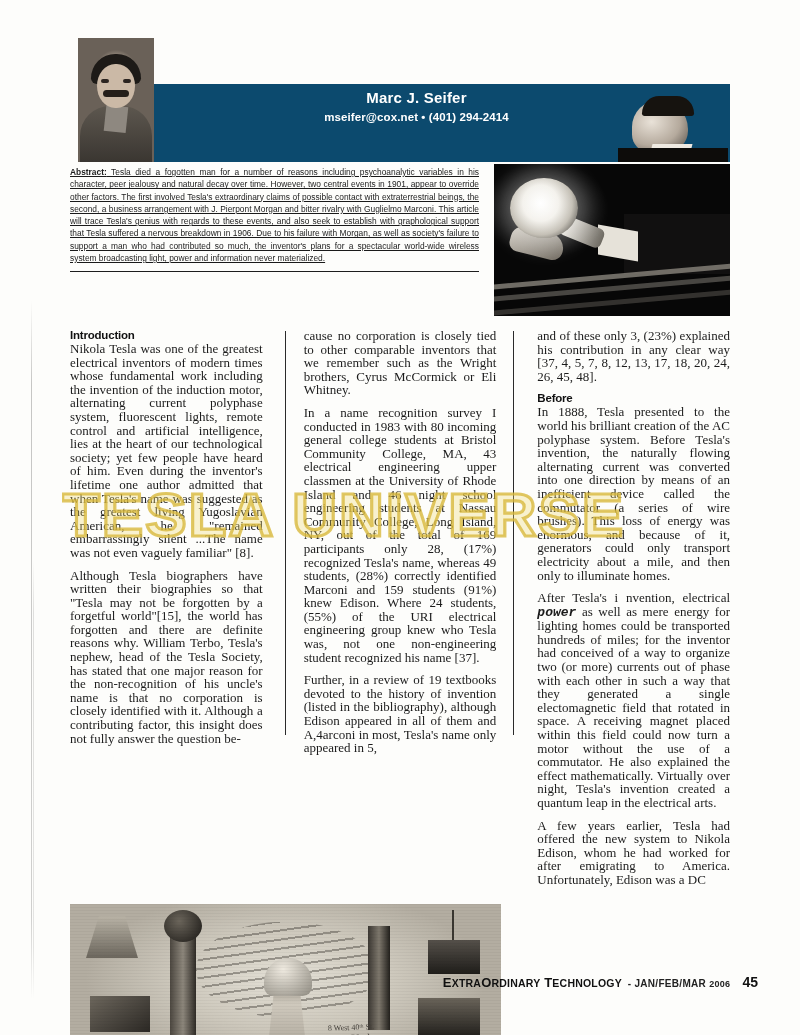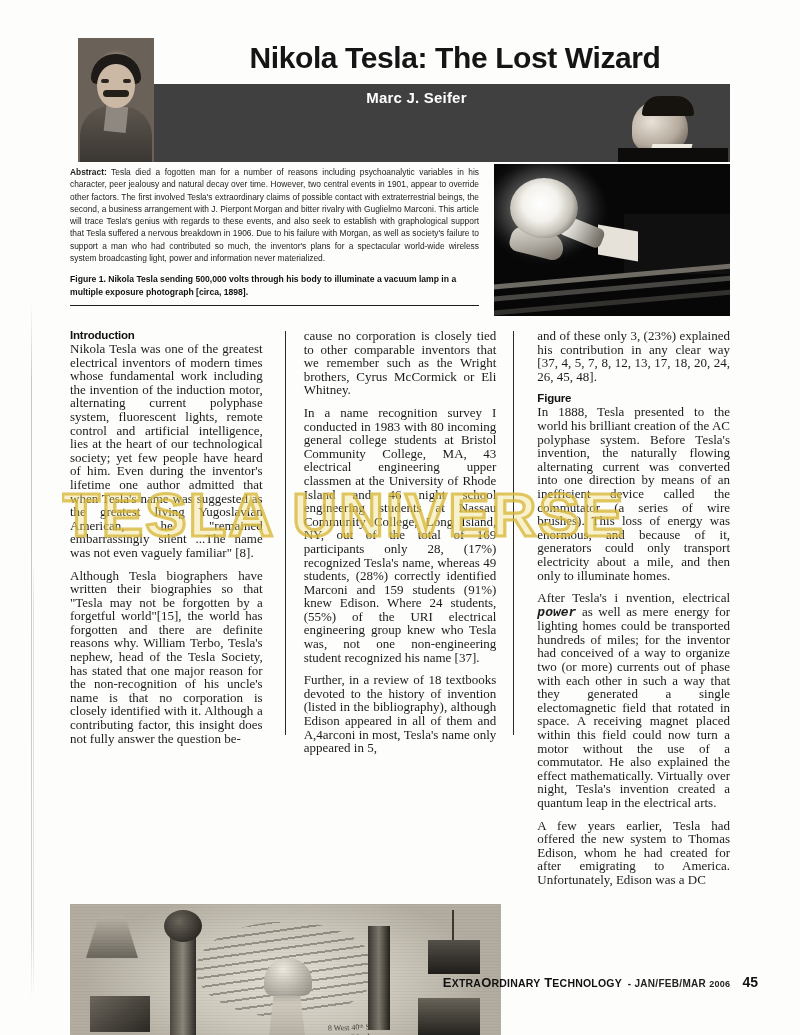--- a/index.html
+++ b/index.html
@@ -63,21 +63,21 @@
     letter-spacing: -0.4px;
     color: #151515;
     white-space: nowrap;
   }
   .byline-band {
     position: absolute;
     left: 33px;
     top: 46px;
     width: 627px;
     height: 78px;
-    background: #404040;
+    background: #0c4a6e;
     color: #ffffff;
     overflow: hidden;
   }
   .byline-inner {
     position: absolute;
     left: 0; right: 0;
     top: 5px;
     text-align: center;
     font-family: "Liberation Sans", sans-serif;
   }
@@ -170,20 +170,21 @@
   .tesla-profile .tp-shoulder {
     position: absolute; left: 20px; top: 54px; width: 110px; height: 20px;
     background: #0d0c0a;
   }
 
   
   .abstract-wrap {
     position: relative;
     margin-top: 4px;
     min-height: 154px;
+    text-decoration: underline;
   }
   .abstract-box {
     width: 409px;
     font-family: "Liberation Sans", sans-serif;
     font-size: 8.4px;
     line-height: 12.3px;
     text-align: justify;
     color: #1c1c1c;
   }
   .abstract-box b { font-weight: bold; }
@@ -465,27 +466,25 @@
 
 <div class="page">
 
   <div class="scan-line"></div>
   <div class="scan-line b"></div>
 
   <div class="content">
 
     <div class="masthead">
 
-      <div class="title-row">
-        <div class="article-title">Nikola Tesla: The Lost Wizard</div>
-      </div>
 
       <div class="byline-band">
         <div class="byline-inner">
           <div class="author-name">Marc J. Seifer</div>
+          <div class="author-contact">mseifer@cox.net   •   (401) 294-2414</div>
         </div>
 
         <div class="tesla-profile">
           <div class="tp-head"></div>
           <div class="tp-hair"></div>
           <div class="tp-collar"></div>
           <div class="tp-shoulder"></div>
         </div>
       </div>
 
@@ -511,48 +510,47 @@
         <div class="hand"></div>
         <div class="lamp-neck"></div>
         <div class="lamp"></div>
         <div class="glow"></div>
       </div>
 
       <div class="abstract-box">
         <b>Abstract:</b><span> Tesla died a fogotten man for a number of reasons including psychoanalytic variables in his character, peer jealousy and natural decay over time. However, two central events in 1901, appear to override other factors. The first involved Tesla's extraordinary claims of possible contact with extraterrestrial beings, the second, a business arrangement with J. Pierpont Morgan and bitter rivalry with Guglielmo Marconi. This article will trace Tesla's genius with regards to these events, and also seek to establish with graphological support that Tesla suffered a nervous breakdown in 1906. Due to his failure with Morgan, as well as society's failure to support a man who had contributed so much, the inventor's plans for a spectacular world-wide wireless system broadcasting light, power and information never materialized.</span>
       </div>
 
-      <div class="fig1-caption">Figure 1. Nikola Tesla sending 500,000 volts through his body to illuminate a vacuum lamp in a multiple exposure photograph [circa, 1898].</div>
 
       <hr class="rule">
     </div>
 
     <div class="columns">
 
       <div class="col-sep s1"></div>
       <div class="col-sep s2"></div>
 
       <div class="col">
         <div class="sec-head">Introduction</div>
         <p class="body">Nikola Tesla was one of  the greatest electrical inventors of modern times whose fundamental work  including the invention of the induction motor, alternating current polyphase system, fluorescent lights, remote control and artificial intelligence, lies at the heart of our technological society; yet few people have heard of him. Even during the inventor's lifetime one author admitted that when Tesla's name was suggested as the greatest living Yugoslavian American, he "remained embarrassingly silent ...The name was not even vaguely familiar" [8].</p>
         <p class="body">Although Tesla biographers have written their biographies so that "Tesla may not be forgotten by a forgetful world"[15], the world has forgotten and there are definite reasons why. William Terbo, Tesla's nephew, head of the Tesla Society, has stated that one major reason for the non-recognition of his uncle's name is that no corporation is closely identified with it. Although a contributing factor, this insight does not fully answer the question be-</p>
       </div>
 
       <div class="col">
         <p class="body">cause no corporation is closely tied to other comparable inventors that we remember such as the Wright brothers, Cyrus McCormick or Eli Whitney.</p>
         <p class="body">In a name recognition survey I conducted in 1983 with 80 incoming general college students at Bristol Community College, MA, 43 electrical engineering upper classmen at the University of Rhode Island and 46 night school engineering students at Nassau Community College, Long Island, NY, out of the total of 169 participants only 28, (17%) recognized Tesla's name, whereas 49 students, (28%) correctly identified Marconi and 159 students (91%) knew Edison. Where 24 students, (55%) of the URI electrical engineering group knew who Tesla was, not one non-engineering student recognized his name [37].</p>
-        <p class="body">Further, in a review of 18 textbooks devoted to the history of invention (listed in the bibliography), although Edison appeared in all of them and A,4arconi in most, Tesla's name only appeared in 5,</p>
+        <p class="body">Further, in a review of 19 textbooks devoted to the history of invention (listed in the bibliography), although Edison appeared in all of them and A,4arconi in most, Tesla's name only appeared in 5,</p>
       </div>
 
       <div class="col">
         <p class="body">and of these only 3, (23%) explained his contribution in any clear way [37, 4, 5, 7, 8, 12, 13, 17, 18, 20, 24, 26, 45, 48].</p>
-        <div class="sec-head">Figure</div>
+        <div class="sec-head">Before</div>
         <p class="body">In 1888, Tesla presented to the world his brilliant creation of the AC polyphase system. Before Tesla's invention, the naturally flowing alternating current was converted into one direction by means of an inefficient device called the commutator (a series of wire brushes). This loss of energy was enormous, and because of it, generators could only transport electricity about a mile, and then only to illuminate homes.</p>
         <p class="body"><span>After Tesla's i nvention, electrical </span><b><i>power</i></b><span> as well as mere energy for lighting homes could be transported hundreds of miles; for the inventor had conceived of a way to organize two (or more) currents out of phase with each other in such a way that they generated a single electomagnetic field that rotated in space. A receiving magnet placed within this field could now turn a motor without the use of a commutator. He also explained the effect mathematically. Virtually over night, Tesla's invention created a quantum leap in the electrical arts.</span></p>
-        <p class="body">A few years earlier, Tesla had offered the new system to Thomas Edison, whom he had created for after emigrating to America. Unfortunately, Edison was a DC</p>
+        <p class="body">A few years earlier, Tesla had offered the new system to Nikola Edison, whom he had worked for after emigrating to America. Unfortunately, Edison was a DC</p>
       </div>
     </div>
 
     <div class="fig2-block">
       <div class="fig2-photo">
         <div class="f2 arc"></div>
         <div class="f2 post-l"></div>
         <div class="f2 post-l-top"></div>
         <div class="f2 post-r"></div>
         <div class="f2 coil-center"></div>

